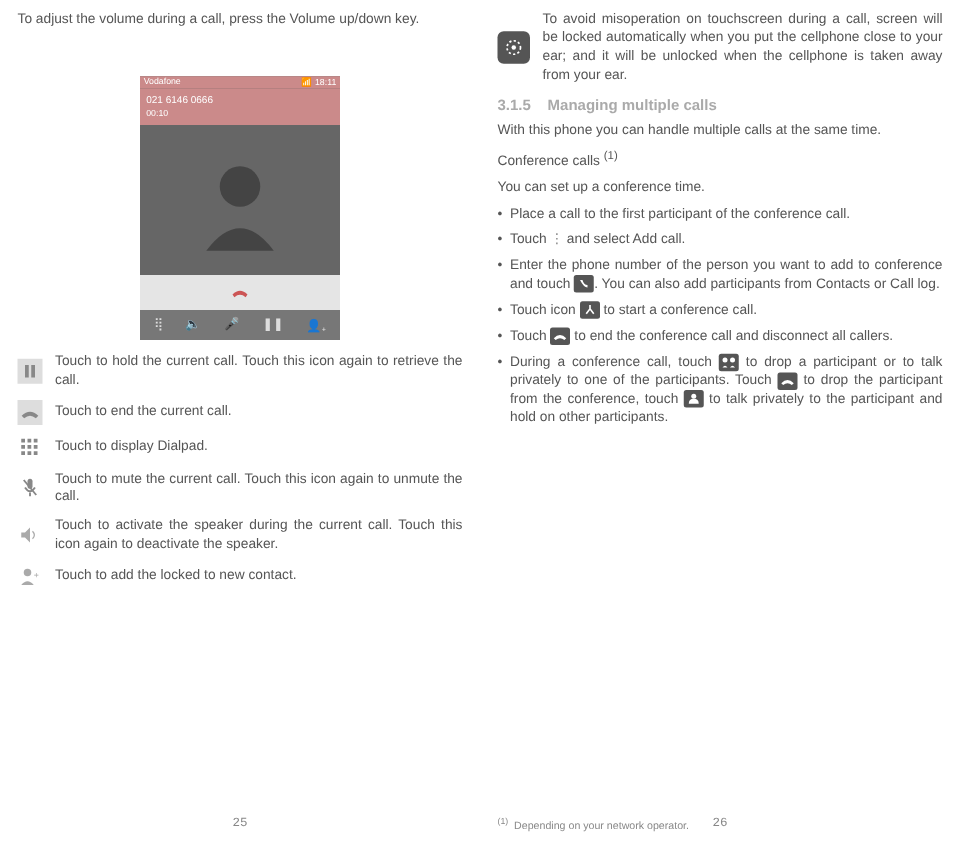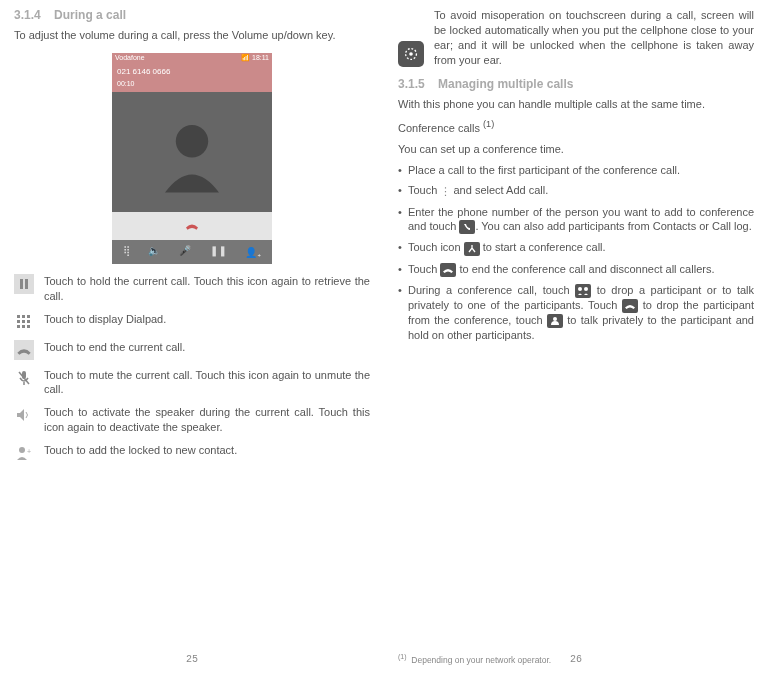--- a/index.html
+++ b/index.html
@@ -27,20 +27,21 @@
     font-size: 12px;
   }
   .para { line-height: 1.35; margin-bottom: 6px; text-align: justify; }
   .bold { font-weight: normal; color: #555; }
   .phone-wrap { text-align: center; margin: 4px 0 10px 0; }
   .phone {
     display: inline-block;
     width: 160px;
     background: #555;
     position: relative;
+    margin-top: 28px;
   }
   .statusbar {
     background: #cb8a8a; color: #fff; font-size: 7px;
     display: flex; justify-content: space-between; padding: 1px 3px;
   }
   .callnum {
     background: #cb8a8a; color: #fff; font-size: 8px; text-align: left;
     padding: 4px 5px;
   }
   .calltime {
@@ -53,29 +54,29 @@
   }
   .avatar-area svg { width: 90px; height: 90px; }
   .endcall-band {
     height: 28px; background: #e5e5e5;
     display:flex; align-items:center; justify-content:center;
   }
   .phone-actions {
     background: #777; display: flex; justify-content: space-around;
     padding: 5px 2px; color: #ddd; font-size: 10px;
   }
-  .icon-row { display: flex; align-items: flex-start; margin-bottom: 8px; }
+  .icon-row { display: flex; align-items: center; margin-bottom: 8px; }
   .icon-row .ic {
     width: 20px; height: 20px; flex-shrink: 0; margin-right: 10px;
     display: flex; align-items: center; justify-content: center;
     background: #ddd;
   }
   .icon-row .ic.transparent { background: transparent; }
   .icon-row .txt { flex: 1; line-height: 1.35; text-align: justify; }
-  .note-row { display: flex; align-items: flex-end; margin-bottom: 10px; }
+  .note-row { display: flex; align-items: center; margin-bottom: 10px; }
   .note-row .nic {
     width: 26px; height: 26px; flex-shrink: 0; margin-right: 10px;
     border-radius: 5px; background: #555;
     display:flex;align-items:center;justify-content:center;color:#fff;
   }
   ul.bul { list-style: none; padding: 0; margin: 0; }
   ul.bul > li { position: relative; padding-left: 10px; margin-bottom: 6px; line-height: 1.35; text-align: justify; }
   ul.bul > li:before { content: "•"; position: absolute; left: 0; top: 0; color: #555; }
   .inline-ic {
     display: inline-flex; width: 16px; height: 14px; background: #555;
@@ -87,24 +88,20 @@
     position: absolute; bottom: 8px; width: calc(100% - 28px);
     text-align: center; font-size: 10px; color: #888; font-family: Liberation Mono, monospace;
   }
   .footnote { position:absolute; bottom: 8px; left: 14px; font-size: 8.5px; color: #888; }
   .footnote sup { font-size: 7px; }
 </style>
 </head>
 <body>
 
 <div class="col">
-  <div class="heading">
-    <span>3.1.4</span>&nbsp;&nbsp;&nbsp;
-    <span>During a call</span>
-  </div>
   <p class="para">
     <span>To adjust the volume during a call, press the </span><span class="bold">Volume up/down</span><span> key.</span>
   </p>
 
   <div class="phone-wrap">
     <div class="phone">
       <div class="statusbar">
         <span>Vodafone</span>
         <span>📶 <span>18:11</span></span>
       </div>
@@ -132,48 +129,48 @@
   </div>
 
   <div class="icon-row">
     <div class="ic">
         <svg width="12" height="12">
           <rect x="2" y="1" width="3" height="10" fill="#888"></rect>
           <rect x="7" y="1" width="3" height="10" fill="#888"></rect>
         </svg>
       </div>
     <div class="txt">Touch to hold the current call. Touch this icon again to retrieve the call.</div>
+  </div>
+  <div class="icon-row">
+    <div class="ic">
+        <svg width="16" height="12" viewBox="0 0 24 16">
+          <path d="M2 12 Q12 2 22 12 L19 15 Q12 9 5 15 Z" fill="#888"></path>
+        </svg>
+      </div>
+    <div class="txt">Touch to end the current call.</div>
   </div>
   <div class="icon-row">
     <div class="ic transparent">
         <svg width="16" height="16">
           <g fill="#888">
             <rect x="1" y="1" width="3" height="3"></rect>
             <rect x="6" y="1" width="3" height="3"></rect>
             <rect x="11" y="1" width="3" height="3"></rect>
             <rect x="1" y="6" width="3" height="3"></rect>
             <rect x="6" y="6" width="3" height="3"></rect>
             <rect x="11" y="6" width="3" height="3"></rect>
             <rect x="1" y="11" width="3" height="3"></rect>
             <rect x="6" y="11" width="3" height="3"></rect>
             <rect x="11" y="11" width="3" height="3"></rect>
           </g>
         </svg>
       </div>
     <div class="txt">Touch to display Dialpad.</div>
   </div>
   <div class="icon-row">
-    <div class="ic">
-        <svg width="16" height="12" viewBox="0 0 24 16">
-          <path d="M2 12 Q12 2 22 12 L19 15 Q12 9 5 15 Z" fill="#888"></path>
-        </svg>
-      </div>
-    <div class="txt">Touch to end the current call.</div>
-  </div>
-  <div class="icon-row">
     <div class="ic transparent">
         <svg width="14" height="16" viewBox="0 0 14 16">
           <rect x="5" y="1" width="4" height="8" rx="2" fill="#888"></rect>
           <path d="M3 8 Q7 14 11 8" stroke="#888" fill="none" stroke-width="1.5"></path>
           <line x1="7" y1="12" x2="7" y2="15" stroke="#888" stroke-width="1.5"></line>
           <line x1="2" y1="2" x2="12" y2="14" stroke="#888" stroke-width="1.5"></line>
         </svg>
       </div>
     <div class="txt">Touch to mute the current call. Touch this icon again to unmute the call.</div>
   </div>

